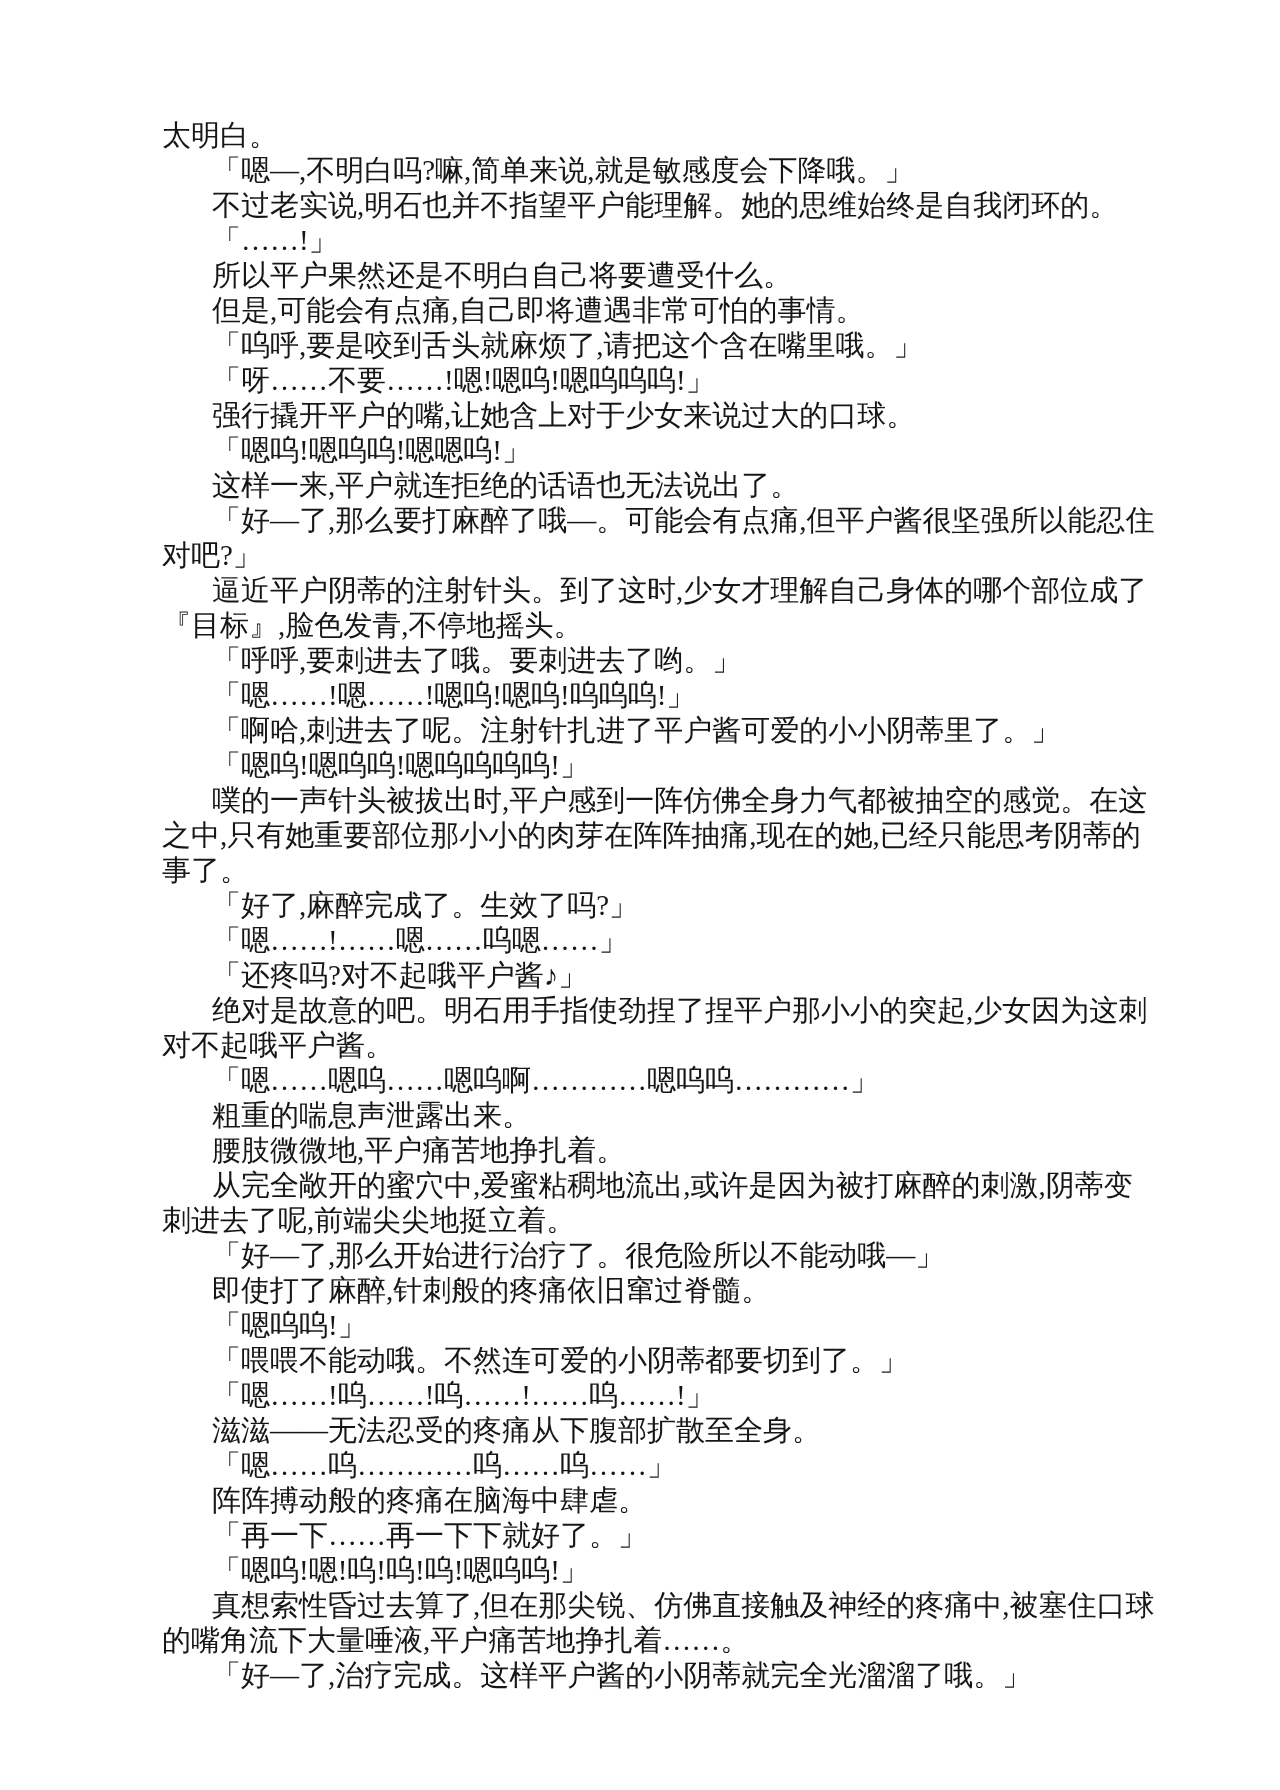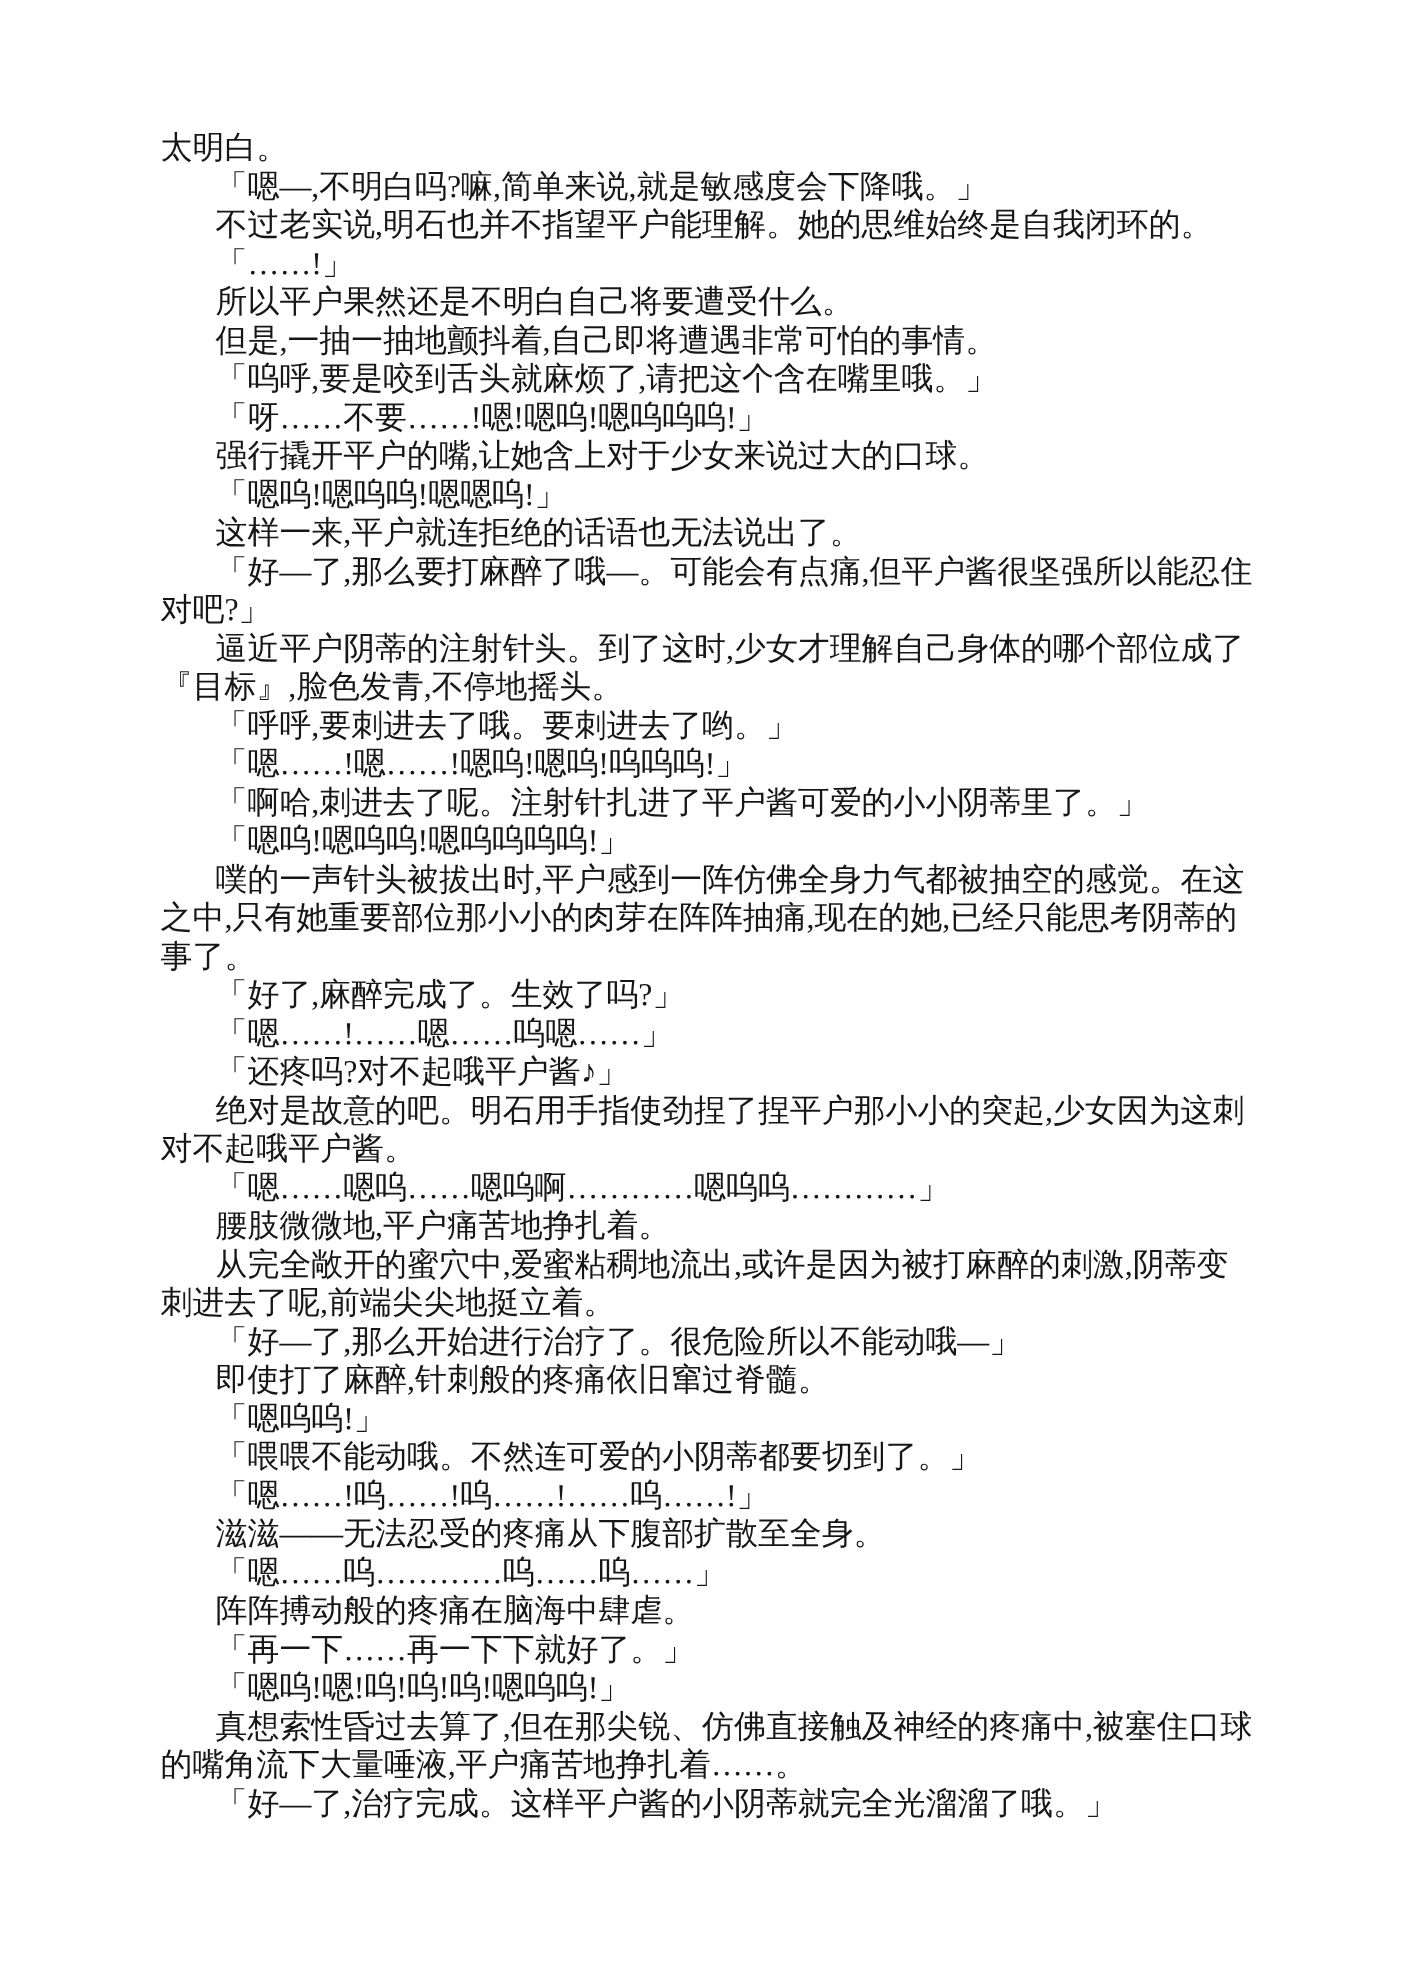--- a/index.html
+++ b/index.html
@@ -21,37 +21,38 @@
     width: 1010px;
     color: #161616;
     font-family: "Liberation Serif", "DejaVu Serif", serif;
     font-size: 29px;
     font-weight: 400;
   }
   .ln {
     height: 35px;
     line-height: 35px;
     white-space: nowrap;
+    margin-left: 16px;
   }
   
   .ind { padding-left: 50px; }
   
   .fl  { padding-left: 0; }
 </style>
 </head>
 <body>
 
 <div class="page">
   <div class="text-block">
     <div class="ln fl">太明白。</div>
     <div class="ln ind">「嗯—,不明白吗?嘛,简单来说,就是敏感度会下降哦。」</div>
     <div class="ln ind">不过老实说,明石也并不指望平户能理解。她的思维始终是自我闭环的。</div>
     <div class="ln ind">「……!」</div>
     <div class="ln ind">所以平户果然还是不明白自己将要遭受什么。</div>
-    <div class="ln ind">但是,一抽一抽地颤抖着,自己即将遭遇非常可怕的事情。</div>
+    <div class="ln ind">但是,可能会有点痛,自己即将遭遇非常可怕的事情。</div>
     <div class="ln ind">「呜呼,要是咬到舌头就麻烦了,请把这个含在嘴里哦。」</div>
     <div class="ln ind">「呀……不要……!嗯!嗯呜!嗯呜呜呜!」</div>
     <div class="ln ind">强行撬开平户的嘴,让她含上对于少女来说过大的口球。</div>
     <div class="ln ind">「嗯呜!嗯呜呜!嗯嗯呜!」</div>
     <div class="ln ind">这样一来,平户就连拒绝的话语也无法说出了。</div>
     <div class="ln ind">「好—了,那么要打麻醉了哦—。可能会有点痛,但平户酱很坚强所以能忍住</div>
     <div class="ln fl">对吧?」</div>
     <div class="ln ind">逼近平户阴蒂的注射针头。到了这时,少女才理解自己身体的哪个部位成了</div>
     <div class="ln fl">『目标』,脸色发青,不停地摇头。</div>
     <div class="ln ind">「呼呼,要刺进去了哦。要刺进去了哟。」</div>
@@ -60,20 +61,21 @@
     <div class="ln ind">「嗯呜!嗯呜呜!嗯呜呜呜呜!」</div>
     <div class="ln ind">噗的一声针头被拔出时,平户感到一阵仿佛全身力气都被抽空的感觉。在这</div>
     <div class="ln fl">之中,只有她重要部位那小小的肉芽在阵阵抽痛,现在的她,已经只能思考阴蒂的</div>
     <div class="ln fl">事了。</div>
     <div class="ln ind">「好了,麻醉完成了。生效了吗?」</div>
     <div class="ln ind">「嗯……!……嗯……呜嗯……」</div>
     <div class="ln ind">「还疼吗?对不起哦平户酱♪」</div>
     <div class="ln ind">绝对是故意的吧。明石用手指使劲捏了捏平户那小小的突起,少女因为这刺</div>
     <div class="ln fl">对不起哦平户酱。</div>
     <div class="ln ind">「嗯……嗯呜……嗯呜啊…………嗯呜呜…………」</div>
+    <div class="ln ind">粗重的喘息声泄露出来。</div>
     <div class="ln ind">腰肢微微地,平户痛苦地挣扎着。</div>
     <div class="ln ind">从完全敞开的蜜穴中,爱蜜粘稠地流出,或许是因为被打麻醉的刺激,阴蒂变</div>
     <div class="ln fl">刺进去了呢,前端尖尖地挺立着。</div>
     <div class="ln ind">「好—了,那么开始进行治疗了。很危险所以不能动哦—」</div>
     <div class="ln ind">即使打了麻醉,针刺般的疼痛依旧窜过脊髓。</div>
     <div class="ln ind">「嗯呜呜!」</div>
     <div class="ln ind">「喂喂不能动哦。不然连可爱的小阴蒂都要切到了。」</div>
     <div class="ln ind">「嗯……!呜……!呜……!……呜……!」</div>
     <div class="ln ind">滋滋——无法忍受的疼痛从下腹部扩散至全身。</div>
     <div class="ln ind">「嗯……呜…………呜……呜……」</div>

